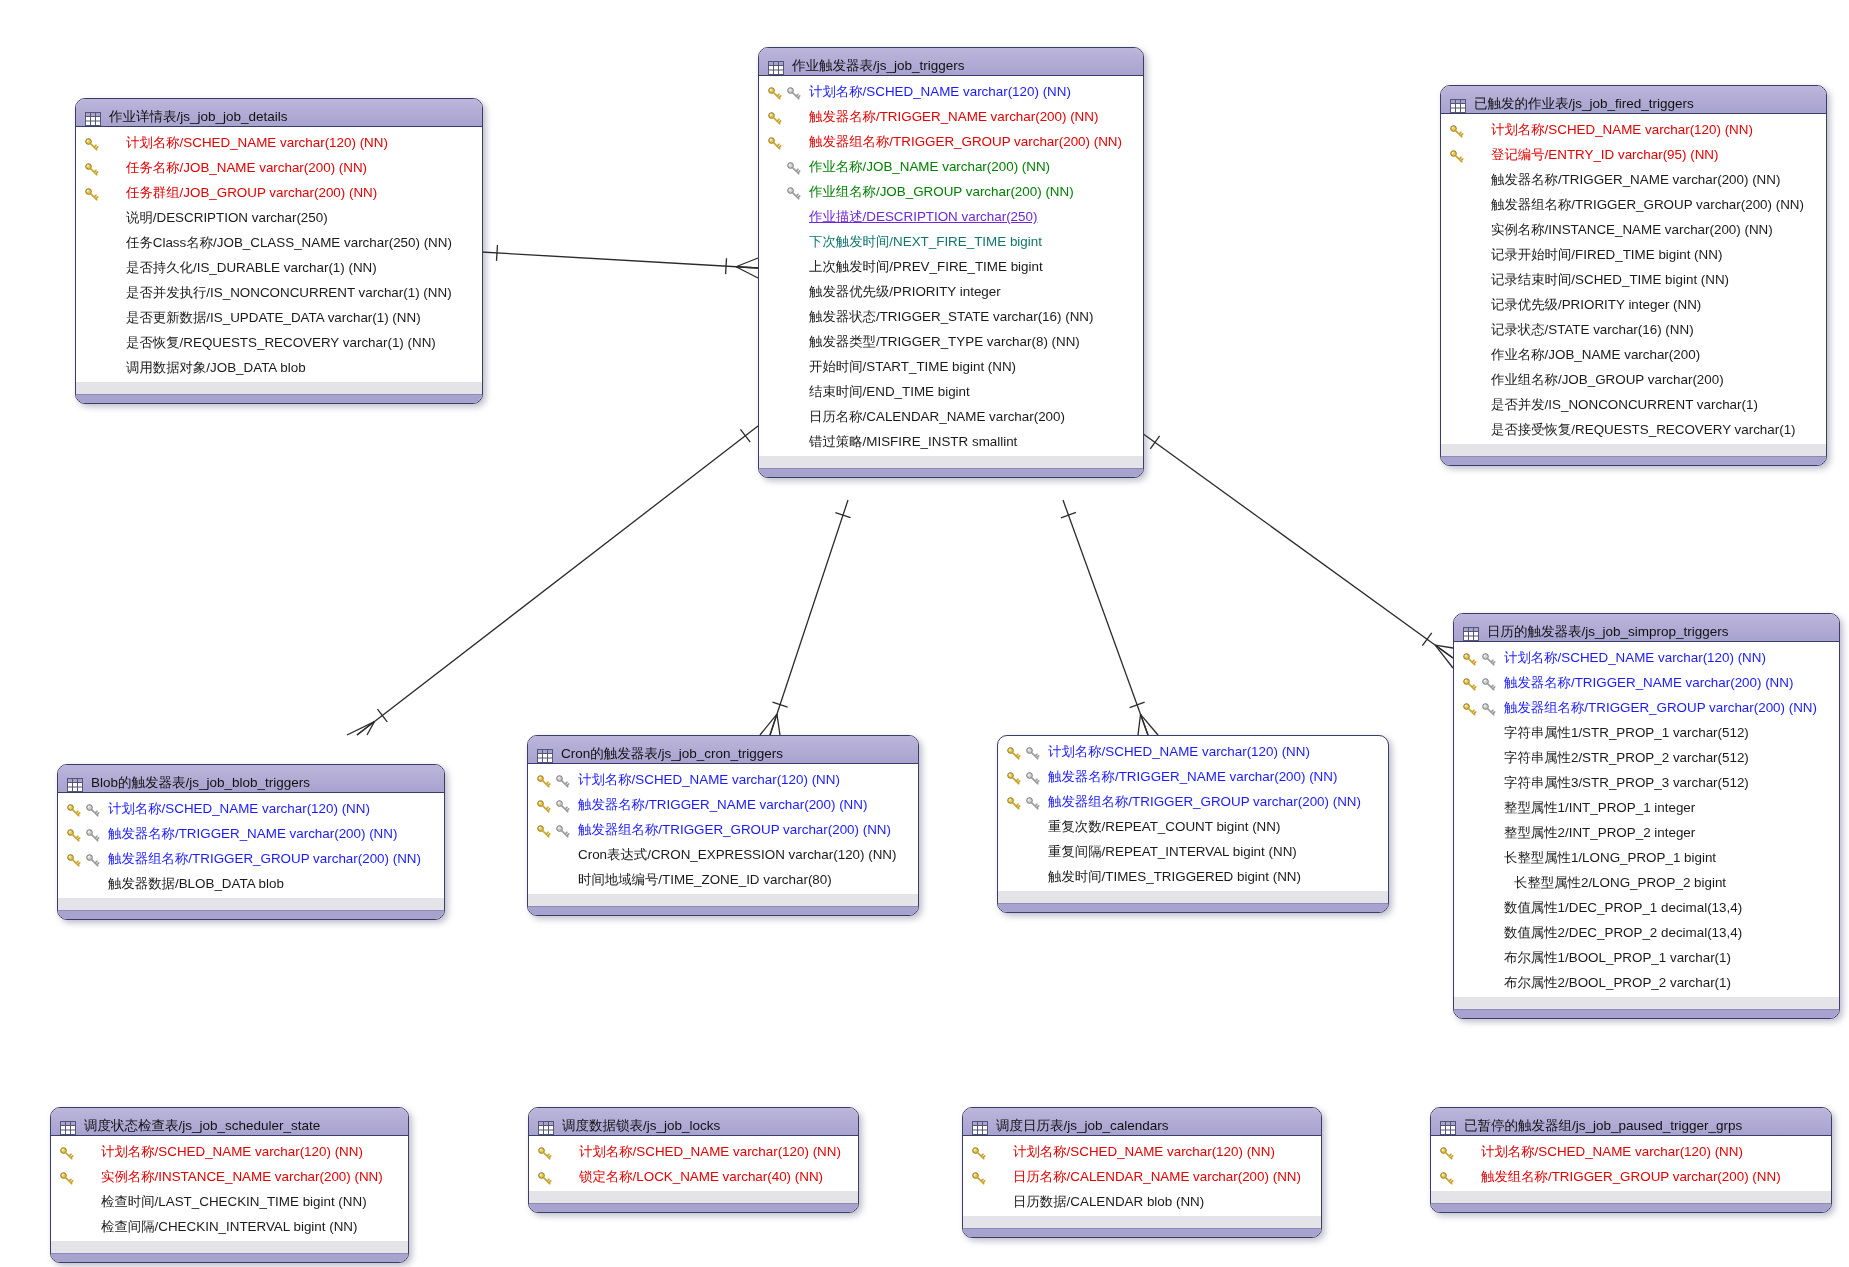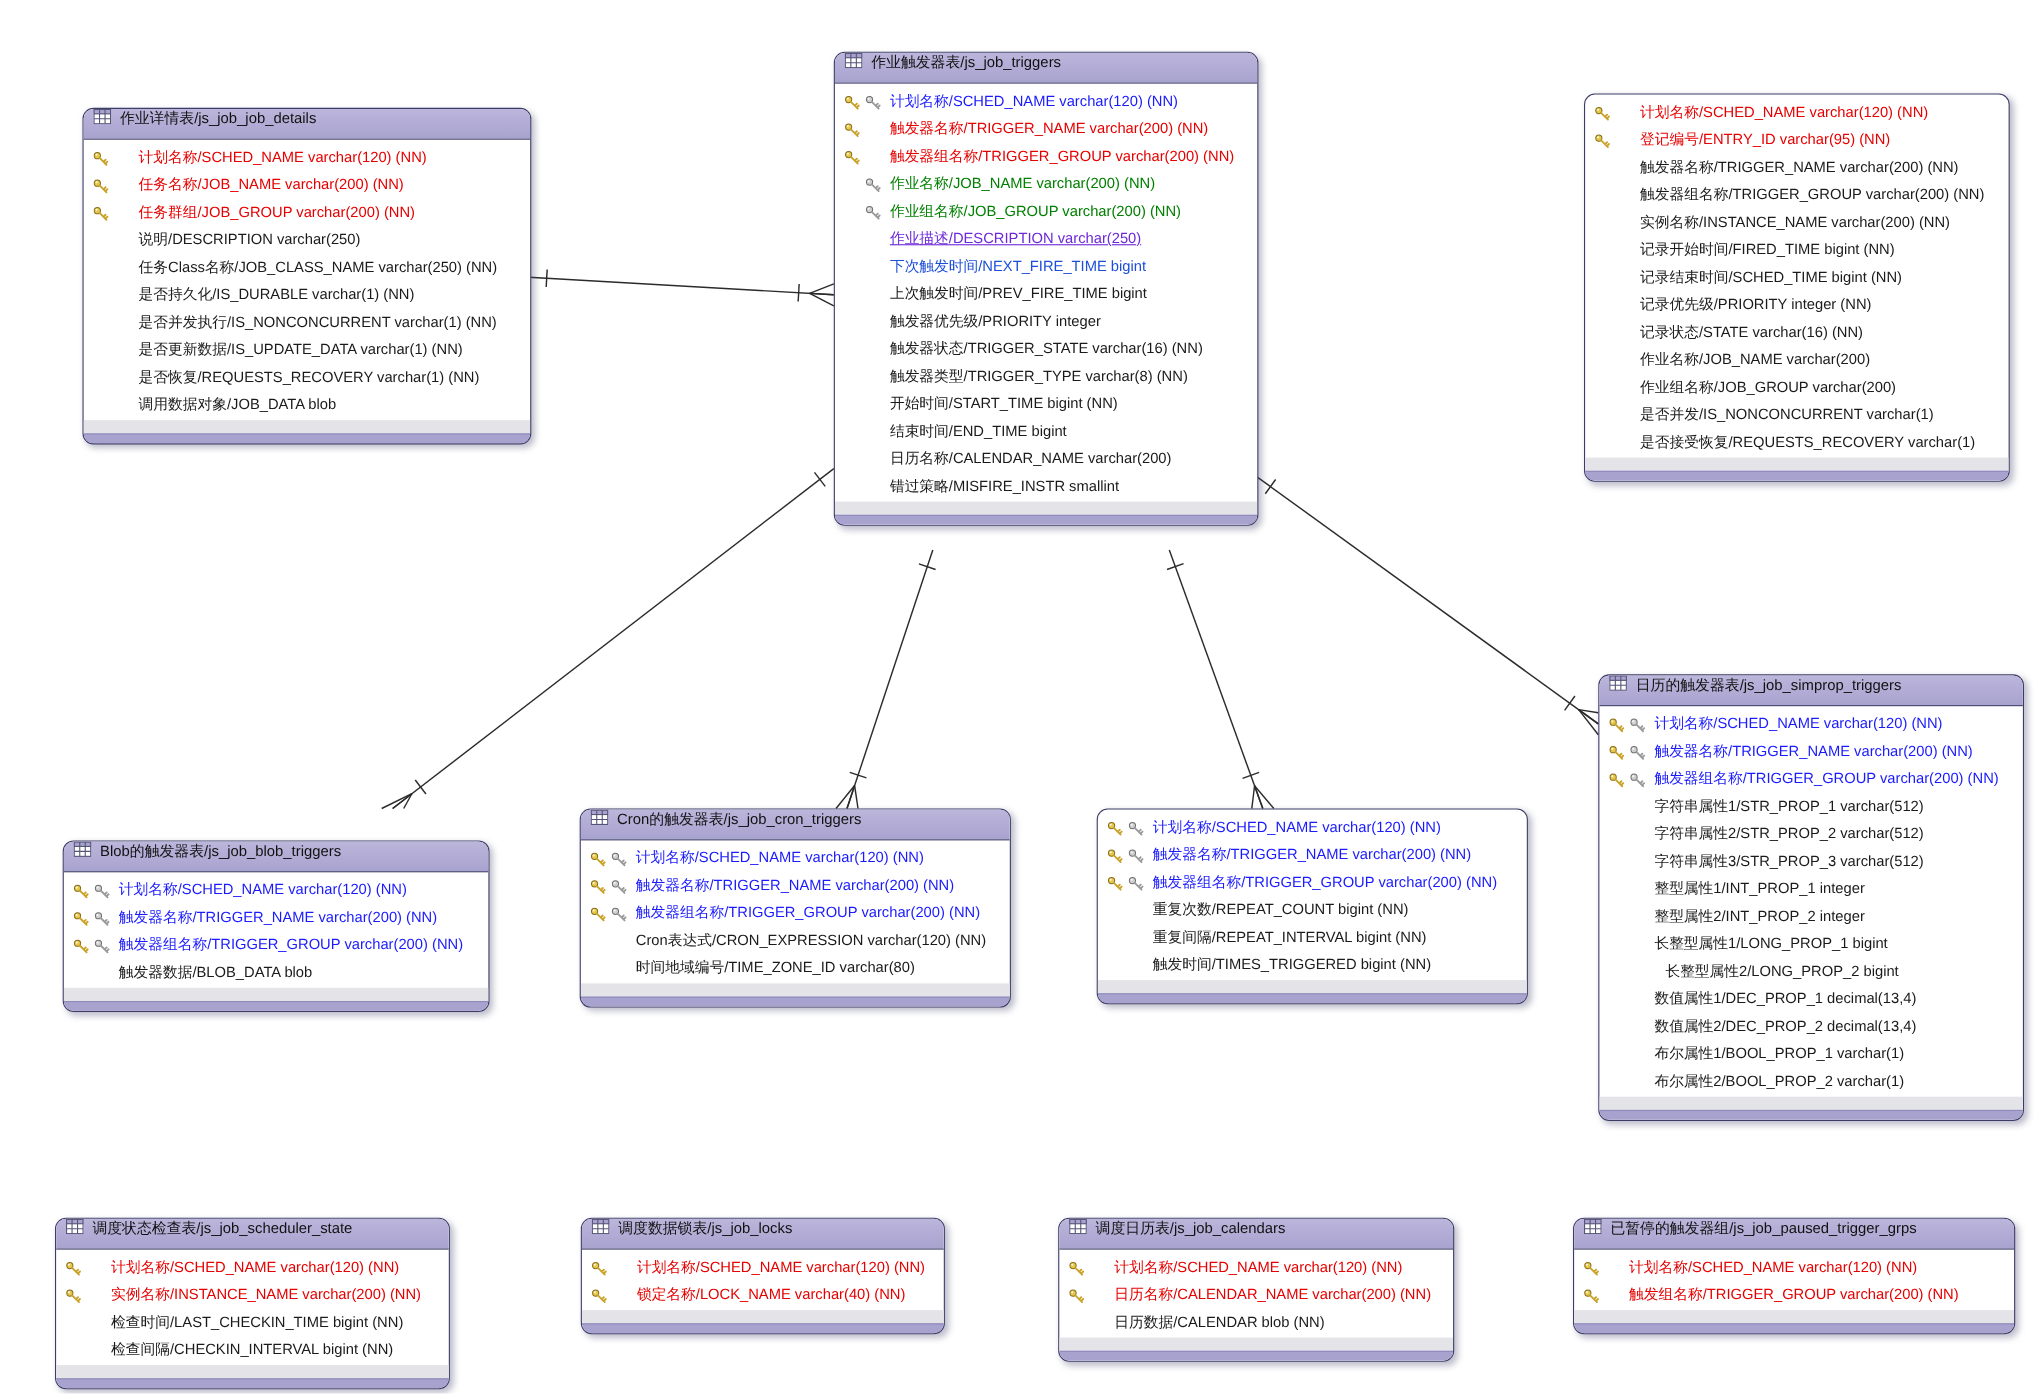--- a/index.html
+++ b/index.html
@@ -17,21 +17,21 @@
     background:#ffffff;
     border:1.6px solid var(--border,#3c3c68);
     border-radius:10px;
     box-shadow:3px 3px 6px rgba(70,70,110,.35);
     overflow:hidden;
   }
   .hdr{
     height:28px;
     background:linear-gradient(var(--hdr-hi,#bcb6dc),var(--hdr,#a8a2cf));
     border-bottom:1.6px solid var(--border,#3c3c68);
-    display:flex;align-items:flex-start;
+    display:flex;align-items:flex-end;
     padding-left:9px;
     box-sizing:border-box;
   }
   .ticon{display:inline-flex;margin-right:8px;flex:0 0 auto;}
   .ttl{font-size:13.5px;color:#111;white-space:nowrap;}
   .tbody{padding-top:3px;padding-bottom:2px;}
   .row{
     position:relative;height:25px;line-height:25px;
     padding-left:50px;font-size:13.4px;white-space:nowrap;
   }
@@ -164,34 +164,46 @@
                 <circle cx="4.8" cy="4.8" r="3" fill="#cfcfcf" stroke="#6f6f6f" stroke-width="1"></circle>
                 <circle cx="4" cy="4" r="1" fill="#ffffff" opacity="0.85"></circle>
                 <path d="M7 7 L13.6 13.6 M10.8 10.8 L12.8 8.8 M12.6 12.6 L14.6 10.6" stroke="#9a9a9a" stroke-width="1.8" fill="none" stroke-linecap="round"></path>
               </svg></span><span style="color: rgb(0, 128, 0);">作业名称/JOB_NAME varchar(200) (NN)</span></div>
           <div class="row"><span class="key k1"><svg width="15" height="15" viewBox="0 0 16 16">
                 <circle cx="4.8" cy="4.8" r="3" fill="#cfcfcf" stroke="#6f6f6f" stroke-width="1"></circle>
                 <circle cx="4" cy="4" r="1" fill="#ffffff" opacity="0.85"></circle>
                 <path d="M7 7 L13.6 13.6 M10.8 10.8 L12.8 8.8 M12.6 12.6 L14.6 10.6" stroke="#9a9a9a" stroke-width="1.8" fill="none" stroke-linecap="round"></path>
               </svg></span><span style="color: rgb(0, 128, 0);">作业组名称/JOB_GROUP varchar(200) (NN)</span></div>
           <div class="row"><span style="color: #6d28d9; text-decoration: underline;">作业描述/DESCRIPTION varchar(250)</span></div>
-          <div class="row"><span style="color: #1d4ed8;">下次触发时间/NEXT_FIRE_TIME bigint</span></div>
+          <div class="row"><span style="color: #0f766e;">下次触发时间/NEXT_FIRE_TIME bigint</span></div>
           <div class="row"><span style="color: rgb(26, 26, 26);">上次触发时间/PREV_FIRE_TIME bigint</span></div>
           <div class="row"><span style="color: rgb(26, 26, 26);">触发器优先级/PRIORITY integer</span></div>
           <div class="row"><span style="color: rgb(26, 26, 26);">触发器状态/TRIGGER_STATE varchar(16) (NN)</span></div>
           <div class="row"><span style="color: rgb(26, 26, 26);">触发器类型/TRIGGER_TYPE varchar(8) (NN)</span></div>
           <div class="row"><span style="color: rgb(26, 26, 26);">开始时间/START_TIME bigint (NN)</span></div>
           <div class="row"><span style="color: rgb(26, 26, 26);">结束时间/END_TIME bigint</span></div>
           <div class="row"><span style="color: rgb(26, 26, 26);">日历名称/CALENDAR_NAME varchar(200)</span></div>
           <div class="row"><span style="color: rgb(26, 26, 26);">错过策略/MISFIRE_INSTR smallint</span></div>
         </div>
         <div class="ftr-gray"></div>
         <div class="ftr-purple"></div>
       </div>
       <div class="table" style="left: 1440px; top: 85px; width: 385px;">
+        <div class="hdr">
+          <span class="ticon">
+            <svg width="16" height="14" viewBox="0 0 16 14">
+              <rect x="0.5" y="0.5" width="15" height="13" fill="#ffffff" stroke="#555577"></rect>
+              <rect x="0.5" y="0.5" width="15" height="4" fill="#a8a2cf" stroke="#555577"></rect>
+              <line x1="5.5" y1="0.5" x2="5.5" y2="13.5" stroke="#555577"></line>
+              <line x1="10.5" y1="0.5" x2="10.5" y2="13.5" stroke="#555577"></line>
+              <line x1="0.5" y1="9" x2="15.5" y2="9" stroke="#555577"></line>
+            </svg>
+          </span>
+          <span class="ttl">已触发的作业表/js_job_fired_triggers</span>
+        </div>
         <div class="tbody">
           <div class="row"><span class="key k0"><svg width="15" height="15" viewBox="0 0 16 16">
                 <circle cx="4.8" cy="4.8" r="3" fill="#e6c84a" stroke="#8a6d1a" stroke-width="1"></circle>
                 <circle cx="4" cy="4" r="1" fill="#ffffff" opacity="0.85"></circle>
                 <path d="M7 7 L13.6 13.6 M10.8 10.8 L12.8 8.8 M12.6 12.6 L14.6 10.6" stroke="#c9a227" stroke-width="1.8" fill="none" stroke-linecap="round"></path>
               </svg></span><span style="color: rgb(230, 0, 0);">计划名称/SCHED_NAME varchar(120) (NN)</span></div>
           <div class="row"><span class="key k0"><svg width="15" height="15" viewBox="0 0 16 16">
                 <circle cx="4.8" cy="4.8" r="3" fill="#e6c84a" stroke="#8a6d1a" stroke-width="1"></circle>
                 <circle cx="4" cy="4" r="1" fill="#ffffff" opacity="0.85"></circle>
                 <path d="M7 7 L13.6 13.6 M10.8 10.8 L12.8 8.8 M12.6 12.6 L14.6 10.6" stroke="#c9a227" stroke-width="1.8" fill="none" stroke-linecap="round"></path>

